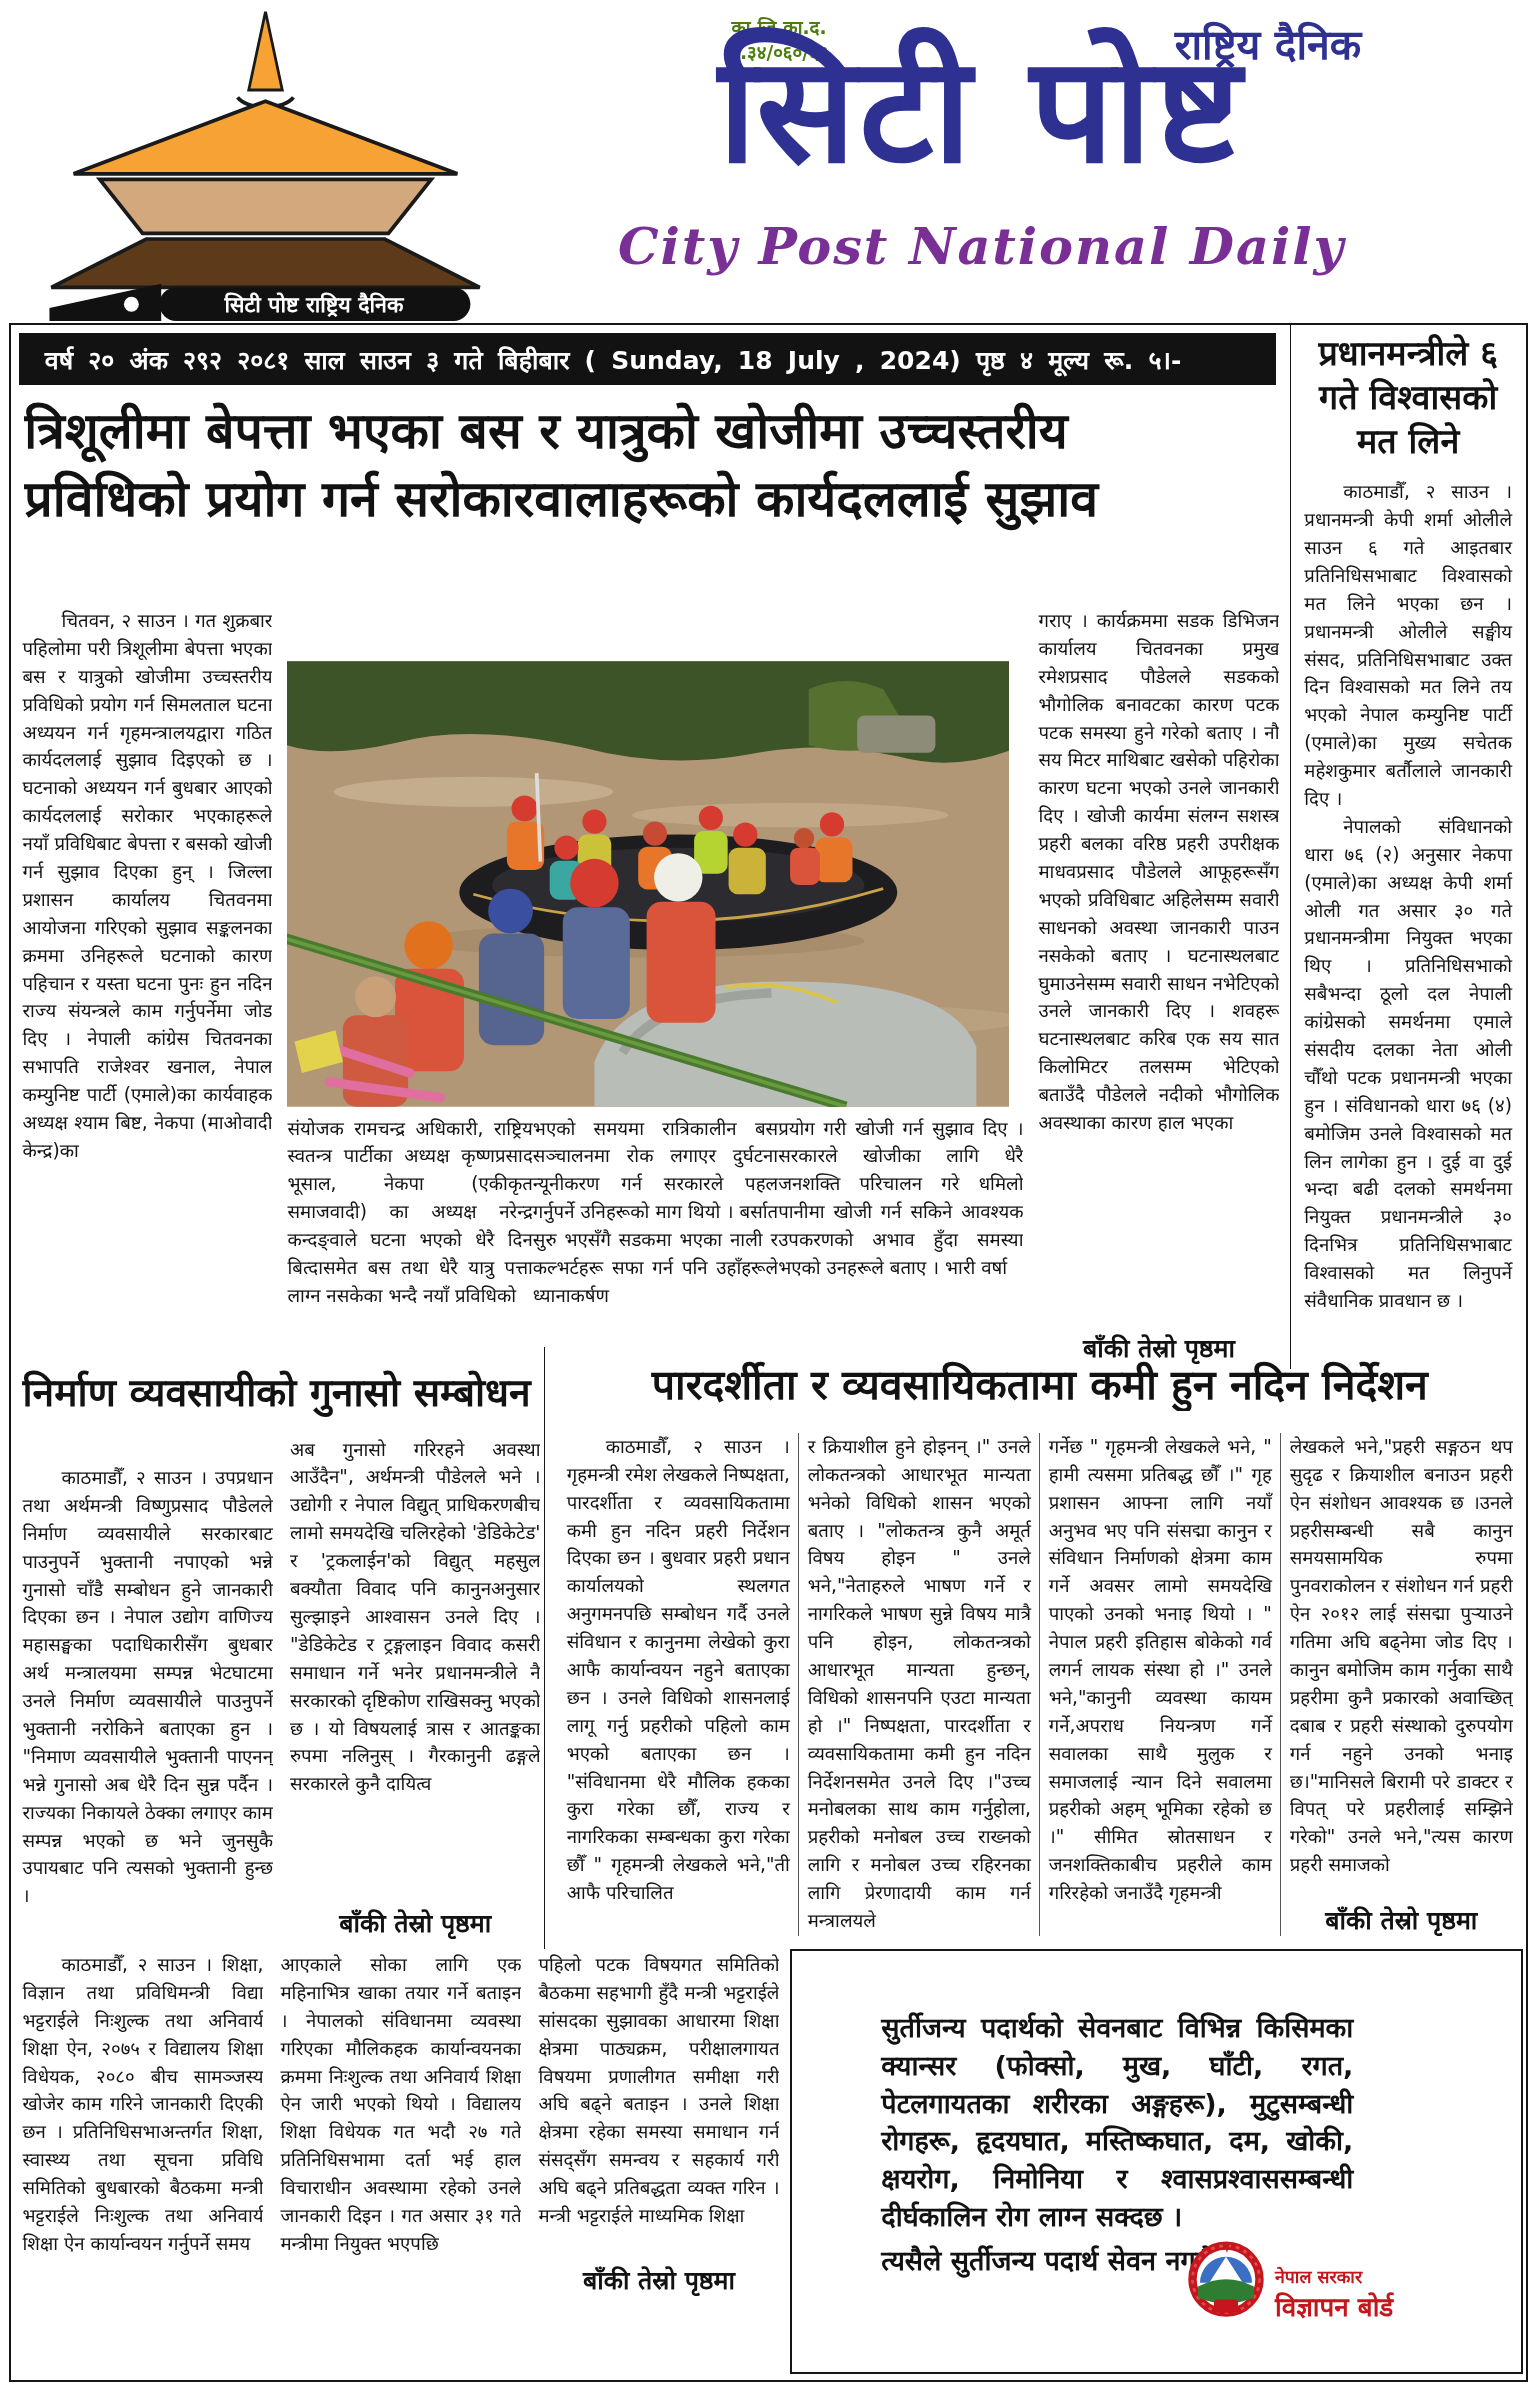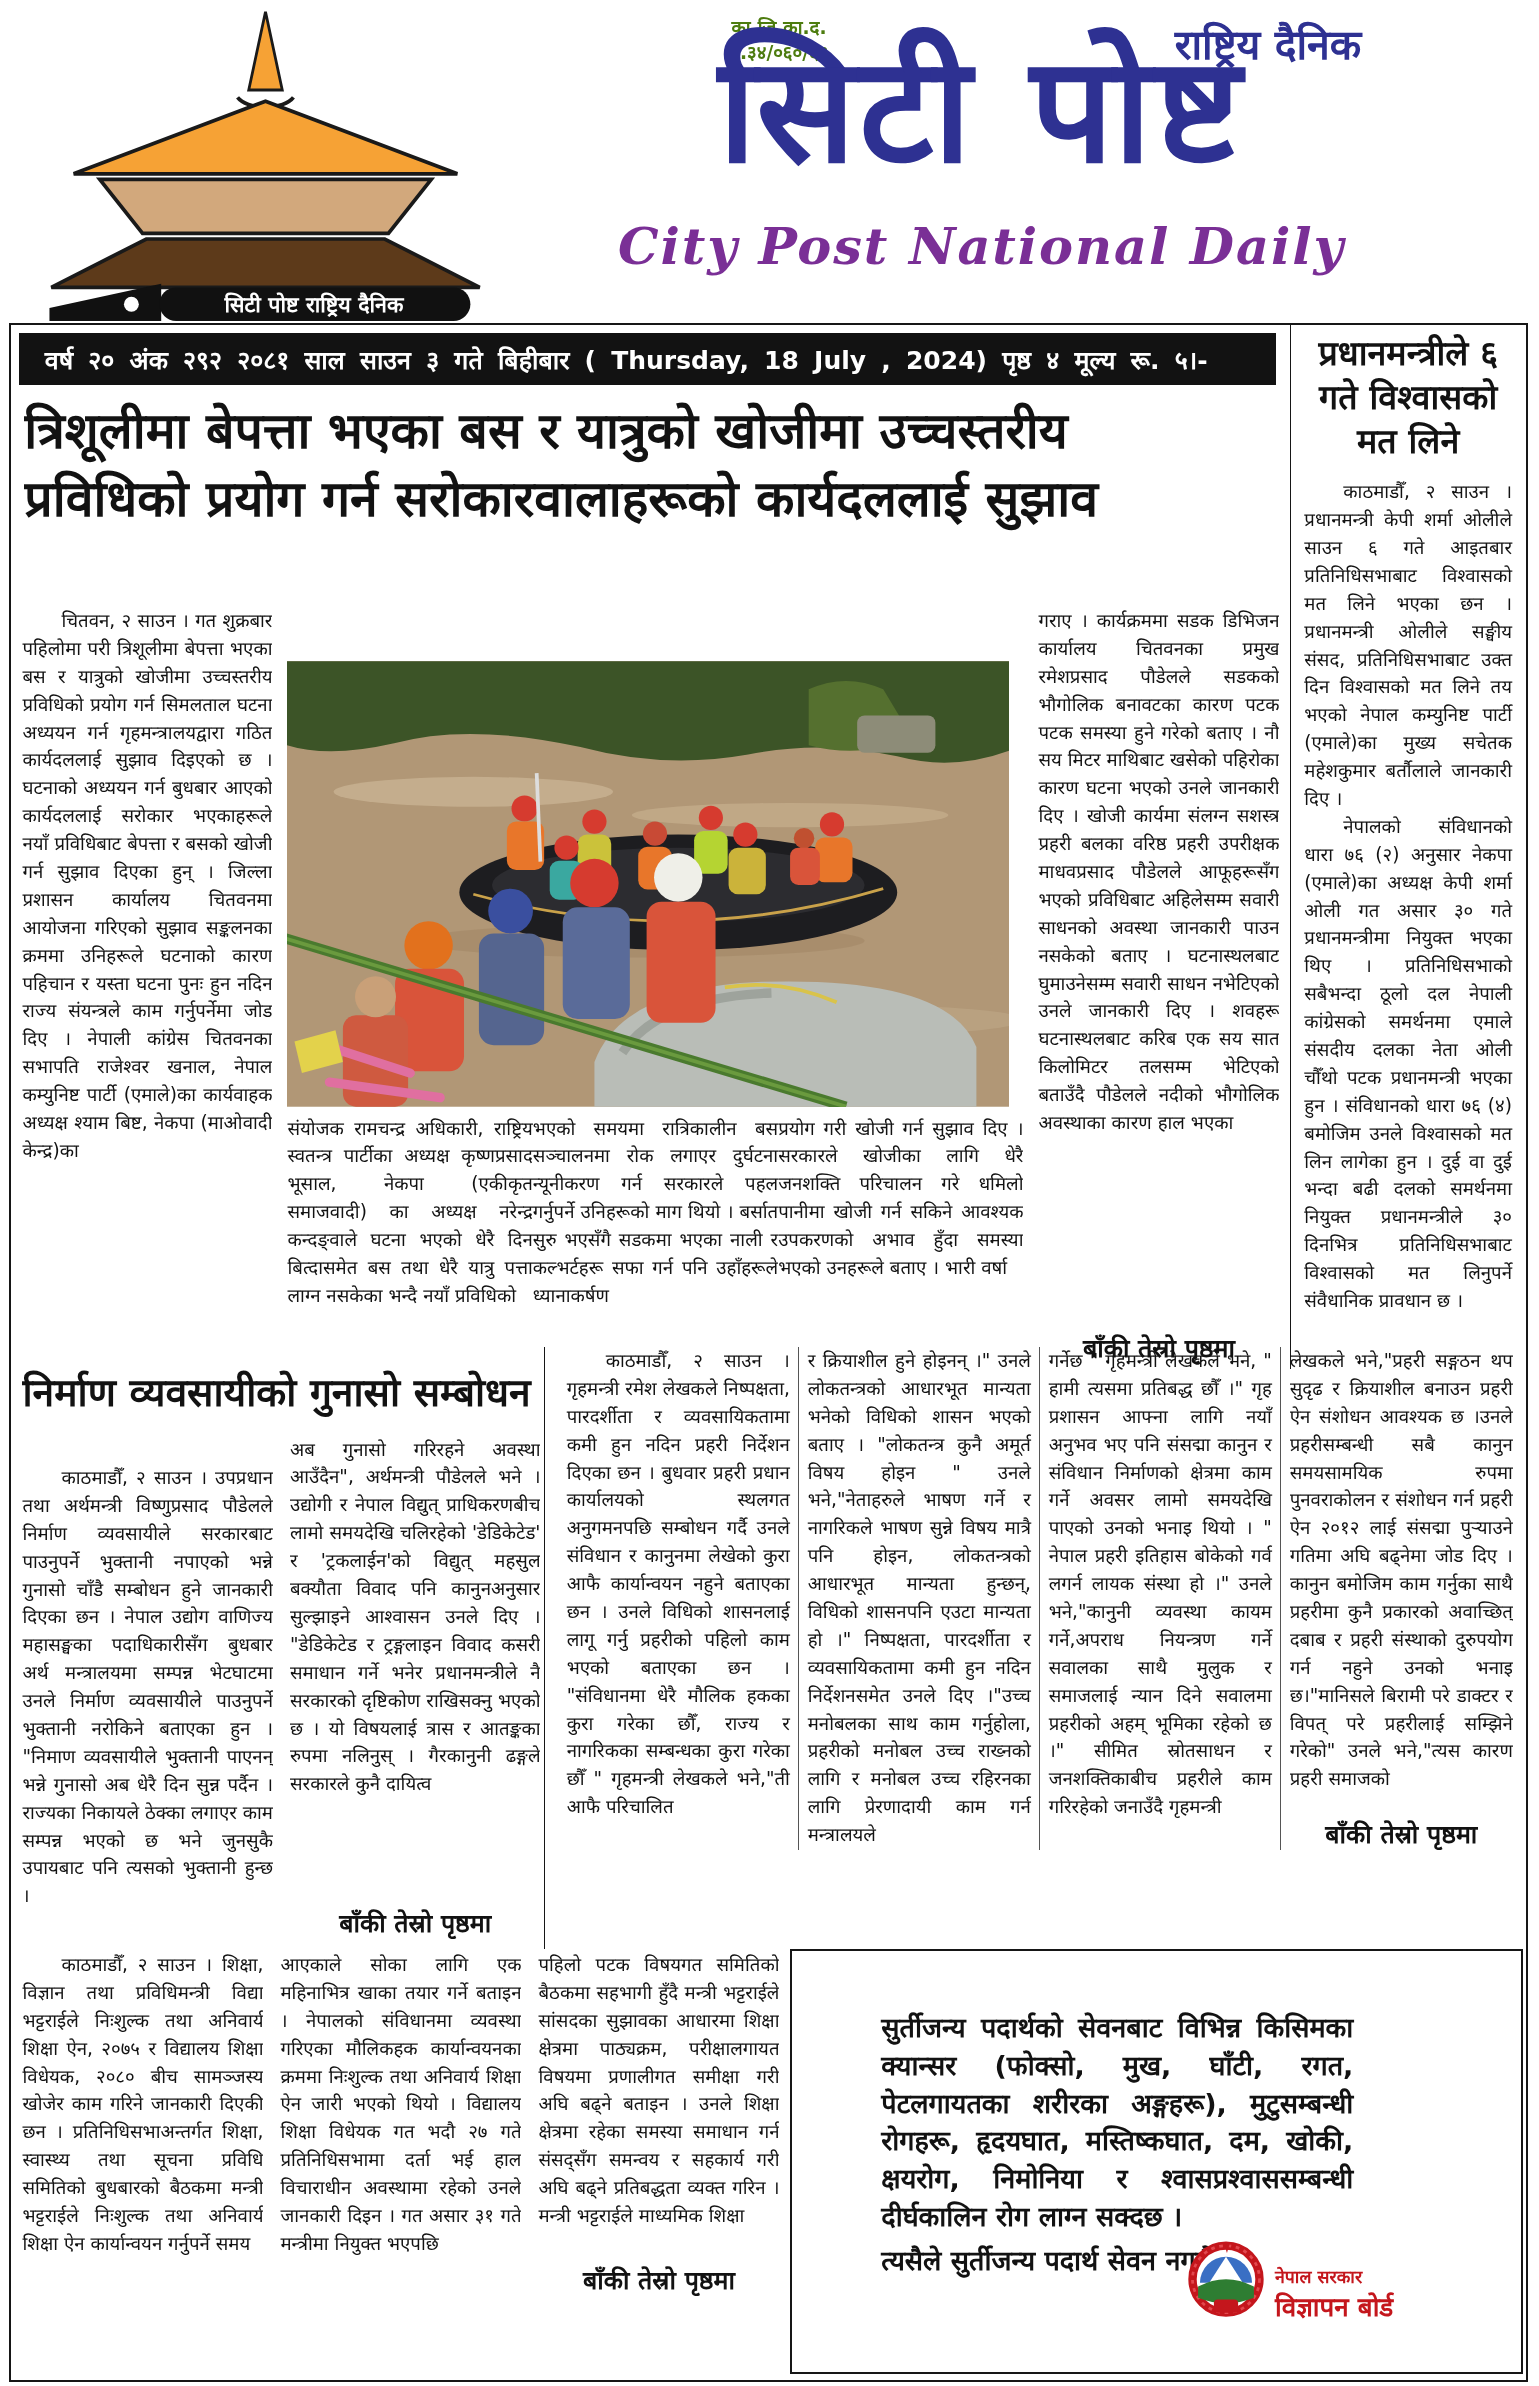--- a/index.html
+++ b/index.html
@@ -99,21 +99,21 @@
       <div>का.जि.का.द.</div>
       <div>नं.३४/०६०/६१</div>
     </div>
     <div class="tagline">राष्ट्रिय दैनिक</div>
     <div class="np-title">सिटी पोष्ट</div>
     <div class="en-title">City Post National Daily</div>
   </div>
 
   <div class="frame">
 
-    <div class="dateline">वर्ष २०  अंक २९२  २०८१ साल साउन ३  गते  बिहीबार ( Thursday, 18 July , 2024)  पृष्ठ ४  मूल्य रू. ५।-</div>
+    <div class="dateline">वर्ष २०  अंक २९२  २०८१ साल साउन ३  गते  बिहीबार ( Sunday, 18 July , 2024)  पृष्ठ ४  मूल्य रू. ५।-</div>
 
     <div class="pm-col">
       <div class="pm-head">प्रधानमन्त्रीले ६ गते विश्वासको मत लिने</div>
       <div class="body-text indent">काठमाडौँ, २ साउन । प्रधानमन्त्री केपी शर्मा ओलीले साउन ६ गते आइतबार प्रतिनिधिसभाबाट विश्वासको मत लिने भएका छन । प्रधानमन्त्री ओलीले सङ्घीय संसद, प्रतिनिधिसभाबाट उक्त दिन विश्वासको मत लिने तय भएको नेपाल कम्युनिष्ट पार्टी (एमाले)का मुख्य सचेतक महेशकुमार बर्तौलाले जानकारी दिए ।</div>
       <div class="body-text indent">नेपालको संविधानको धारा ७६ (२) अनुसार नेकपा (एमाले)का अध्यक्ष केपी शर्मा ओली गत असार ३० गते प्रधानमन्त्रीमा नियुक्त भएका थिए । प्रतिनिधिसभाको सबैभन्दा ठूलो दल नेपाली कांग्रेसको समर्थनमा एमाले संसदीय दलका नेता ओली चौँथो पटक प्रधानमन्त्री भएका हुन । संविधानको धारा ७६ (४) बमोजिम उनले विश्वासको मत लिन लागेका हुन । दुई वा दुई भन्दा बढी दलको समर्थनमा नियुक्त प्रधानमन्त्रीले ३० दिनभित्र प्रतिनिधिसभाबाट विश्वासको मत लिनुपर्ने संवैधानिक प्रावधान छ ।</div>
     </div>
 
     <div class="main-head">
       <div>त्रिशूलीमा बेपत्ता भएका बस र यात्रुको खोजीमा उच्चस्तरीय</div>
       <div>प्रविधिको प्रयोग गर्न सरोकारवालाहरूको कार्यदललाई सुझाव</div>
@@ -212,20 +212,21 @@
             <div class="body-text indent">काठमाडौँ, २ साउन । उपप्रधान तथा अर्थमन्त्री विष्णुप्रसाद पौडेलले निर्माण व्यवसायीले सरकारबाट पाउनुपर्ने भुक्तानी नपाएको भन्ने गुनासो चाँडै सम्बोधन हुने जानकारी दिएका छन । नेपाल उद्योग वाणिज्य महासङ्घका पदाधिकारीसँग बुधबार अर्थ मन्त्रालयमा सम्पन्न भेटघाटमा उनले निर्माण व्यवसायीले पाउनुपर्ने भुक्तानी नरोकिने बताएका हुन । "निमाण व्यवसायीले भुक्तानी पाएनन् भन्ने गुनासो अब धेरै दिन सुन्न पर्दैन । राज्यका निकायले ठेक्का लगाएर काम सम्पन्न भएको छ भने जुनसुकै उपायबाट पनि त्यसको भुक्तानी हुन्छ ।</div>
           </div>
         <div>
           <div class="body-text" style="flex:1; overflow:hidden;">अब गुनासो गरिरहने अवस्था आउँदैन", अर्थमन्त्री पौडेलले भने । उद्योगी र नेपाल विद्युत् प्राधिकरणबीच लामो समयदेखि चलिरहेको 'डेडिकेटेड' र 'ट्रकलाईन'को विद्युत् महसुल बक्यौता विवाद पनि कानुनअनुसार सुल्झाइने आश्वासन उनले दिए । "डेडिकेटेड र ट्रङ्गलाइन विवाद कसरी समाधान गर्ने भनेर प्रधानमन्त्रीले नै सरकारको दृष्टिकोण राखिसक्नु भएको छ । यो विषयलाई त्रास र आतङ्कका रुपमा नलिनुस् । गैरकानुनी ढङ्गले सरकारले कुनै दायित्व</div>
           <div class="cont">बाँकी तेस्रो पृष्ठमा</div>
         </div>
       </div>
     </div>
 
     <div class="story3">
+      <div class="s3-head">पारदर्शीता र व्यवसायिकतामा कमी हुन नदिन निर्देशन</div>
       <div class="s3-cols">
         <div>
             <div class="body-text indent">काठमाडौँ, २ साउन । गृहमन्त्री रमेश लेखकले निष्पक्षता, पारदर्शीता र व्यवसायिकतामा कमी हुन नदिन प्रहरी निर्देशन दिएका छन । बुधवार प्रहरी प्रधान कार्यालयको स्थलगत अनुगमनपछि सम्बोधन गर्दै उनले संविधान र कानुनमा लेखेको कुरा आफै कार्यान्वयन नहुने बताएका छन । उनले विधिको शासनलाई लागू गर्नु प्रहरीको पहिलो काम भएको बताएका छन । "संविधानमा धेरै मौलिक हकका कुरा गरेका छौँ, राज्य र नागरिकका सम्बन्धका कुरा गरेका छौँ " गृहमन्त्री लेखकले भने,"ती आफै परिचालित</div>
           </div>
         <div>
             <div class="body-text">र क्रियाशील हुने होइनन् ।" उनले लोकतन्त्रको आधारभूत मान्यता भनेको विधिको शासन भएको बताए । "लोकतन्त्र कुनै अमूर्त विषय होइन " उनले भने,"नेताहरुले भाषण गर्ने र नागरिकले भाषण सुन्ने विषय मात्रै पनि होइन, लोकतन्त्रको आधारभूत मान्यता हुन्छन्, विधिको शासनपनि एउटा मान्यता हो ।" निष्पक्षता, पारदर्शीता र व्यवसायिकतामा कमी हुन नदिन निर्देशनसमेत उनले दिए ।"उच्च मनोबलका साथ काम गर्नुहोला, प्रहरीको मनोबल उच्च राख्नको लागि र मनोबल उच्च रहिरनका लागि प्रेरणादायी काम गर्न मन्त्रालयले</div>
           </div>
         <div>
             <div class="body-text">गर्नेछ " गृहमन्त्री लेखकले भने, " हामी त्यसमा प्रतिबद्ध छौँ ।" गृह प्रशासन आफ्ना लागि नयाँ अनुभव भए पनि संसद्मा कानुन र संविधान निर्माणको क्षेत्रमा काम गर्ने अवसर लामो समयदेखि पाएको उनको भनाइ थियो । " नेपाल प्रहरी इतिहास बोकेको गर्व लगर्न लायक संस्था हो ।" उनले भने,"कानुनी व्यवस्था कायम गर्ने,अपराध नियन्त्रण गर्ने सवालका साथै मुलुक र समाजलाई न्यान दिने सवालमा प्रहरीको अहम् भूमिका रहेको छ ।" सीमित स्रोतसाधन र जनशक्तिकाबीच प्रहरीले काम गरिरहेको जनाउँदै गृहमन्त्री</div>
           </div>

